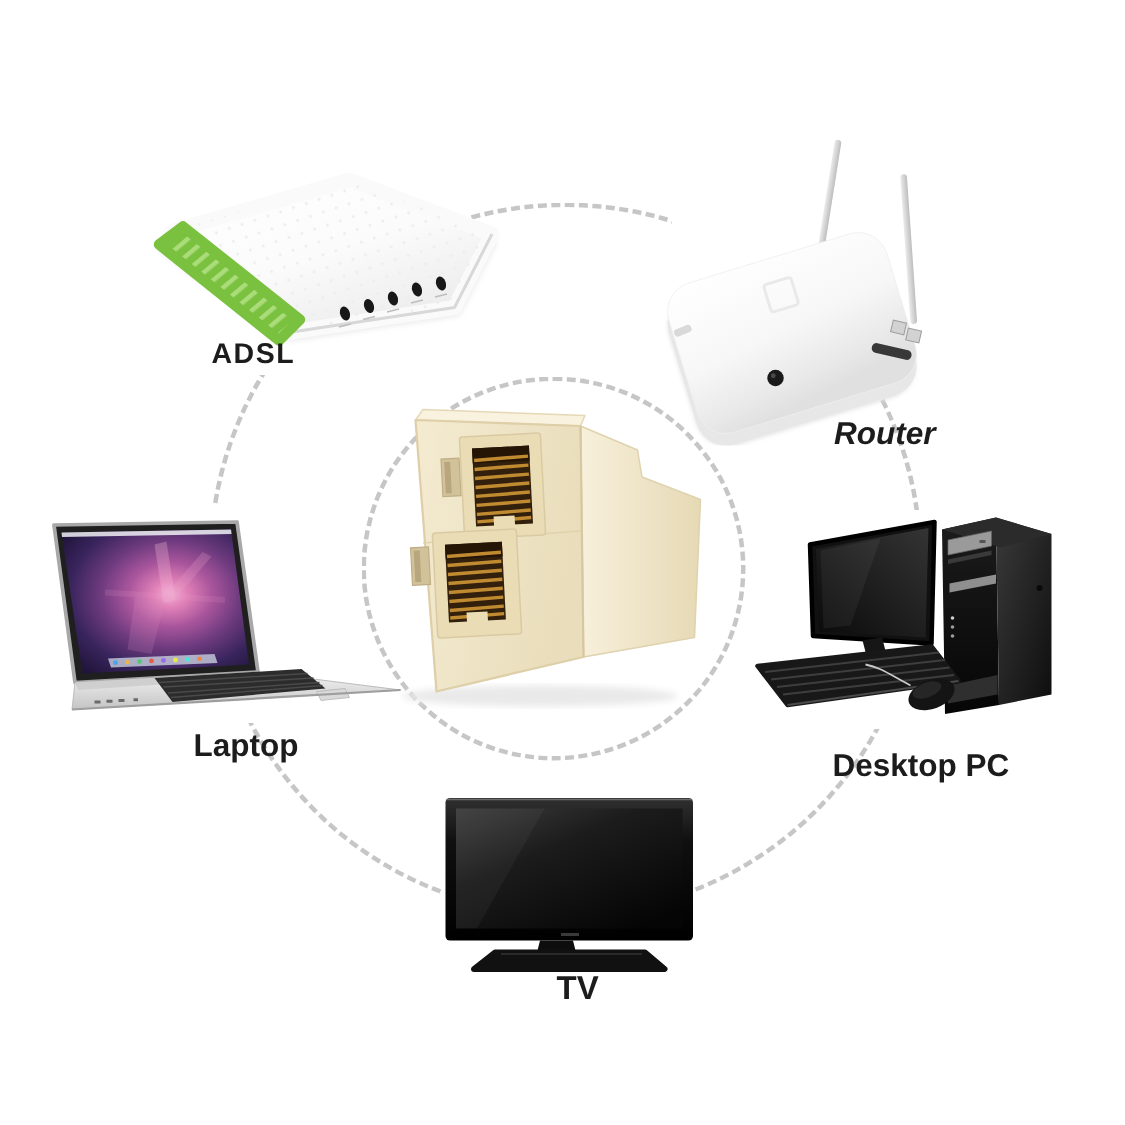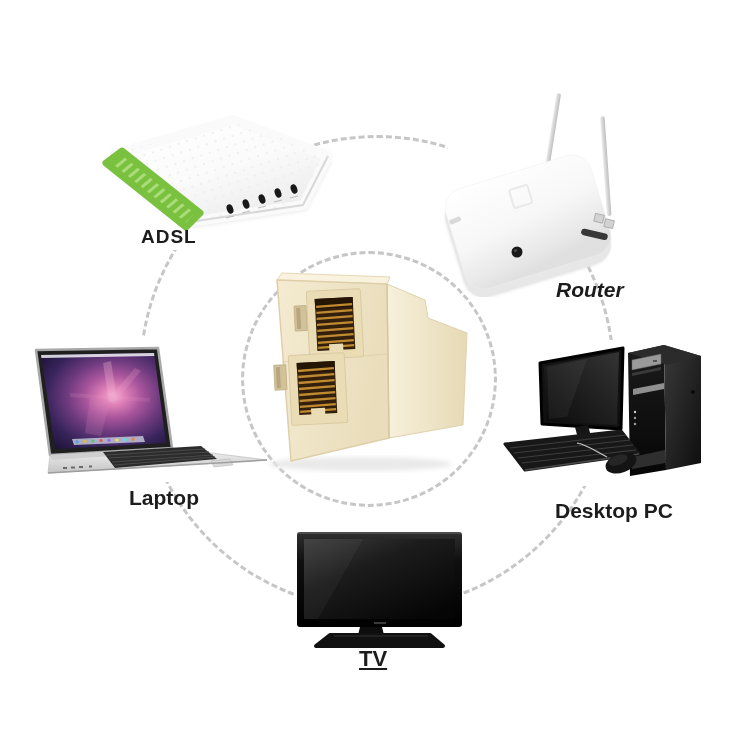--- a/index.html
+++ b/index.html
@@ -8,21 +8,21 @@
   .circle{position:absolute;border:3px dashed #c6c6c6;border-radius:50%;}
   .circle.outer{left:139px;top:135px;width:470px;height:470px;}
   .circle.inner{left:241px;top:251px;width:250px;height:250px;}
   .backing{position:absolute;background:#ffffff;}
   .device{position:absolute;}
   .lbl{position:absolute;font-weight:700;color:#1c1c1c;white-space:nowrap;}
   .lbl-adsl{left:141px;top:226px;font-size:19px;letter-spacing:1px;}
   .lbl-router{left:556px;top:278px;font-size:21px;font-style:italic;}
   .lbl-laptop{left:129px;top:486px;font-size:21px;}
   .lbl-desktop{left:555px;top:499px;font-size:21px;}
-  .lbl-tv{left:359px;top:646px;font-size:22px;text-decoration:underline;}
+  .lbl-tv{left:371px;top:646px;font-size:22px;}
 </style>
 </head>
 <body>
 
 <div class="stage">
 
   <div class="circle outer"></div>
   <div class="circle inner"></div>
 
   <div class="backing" style="left:90px;top:112px;width:210px;height:138px;"></div>

